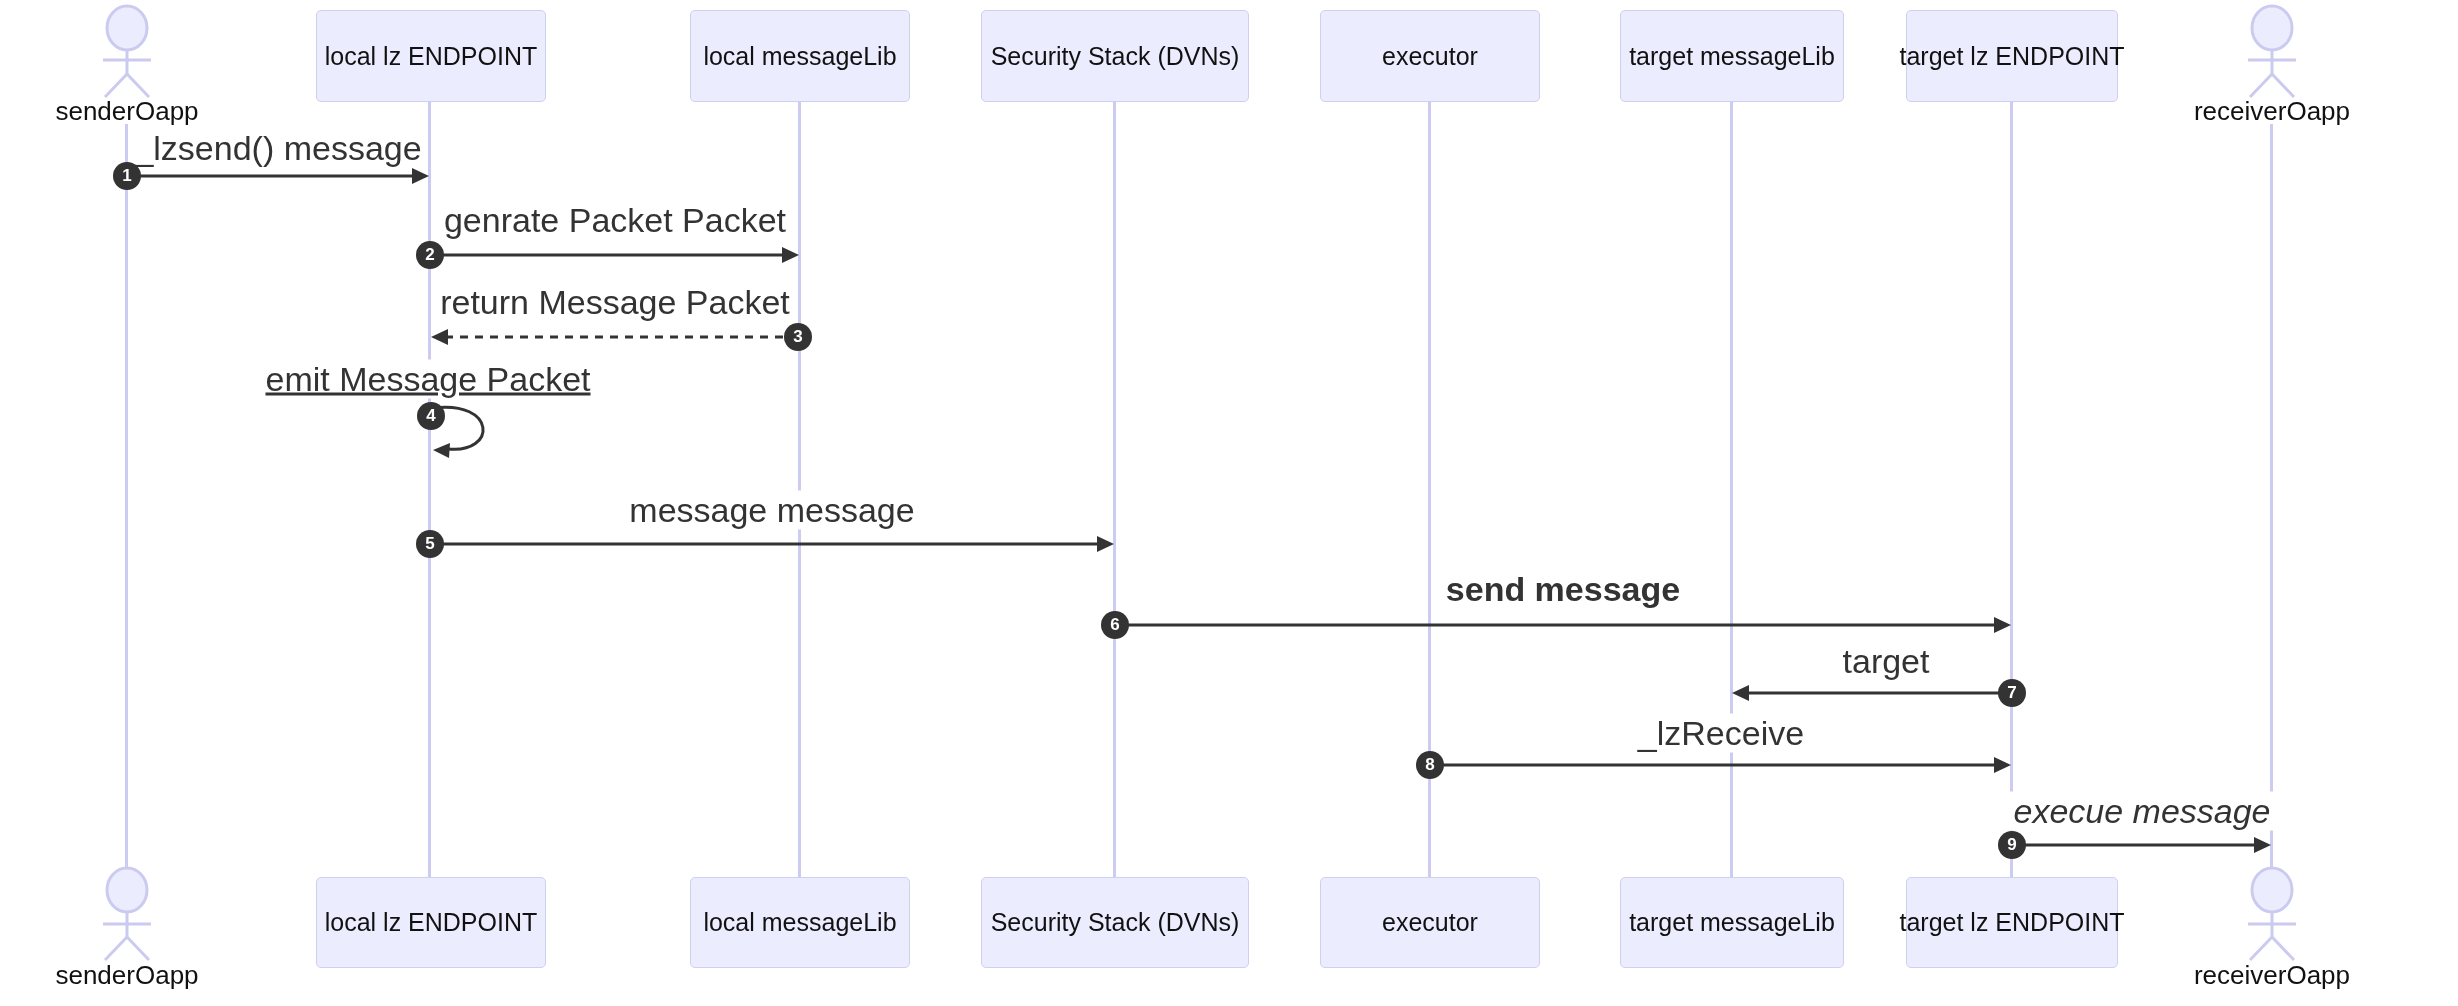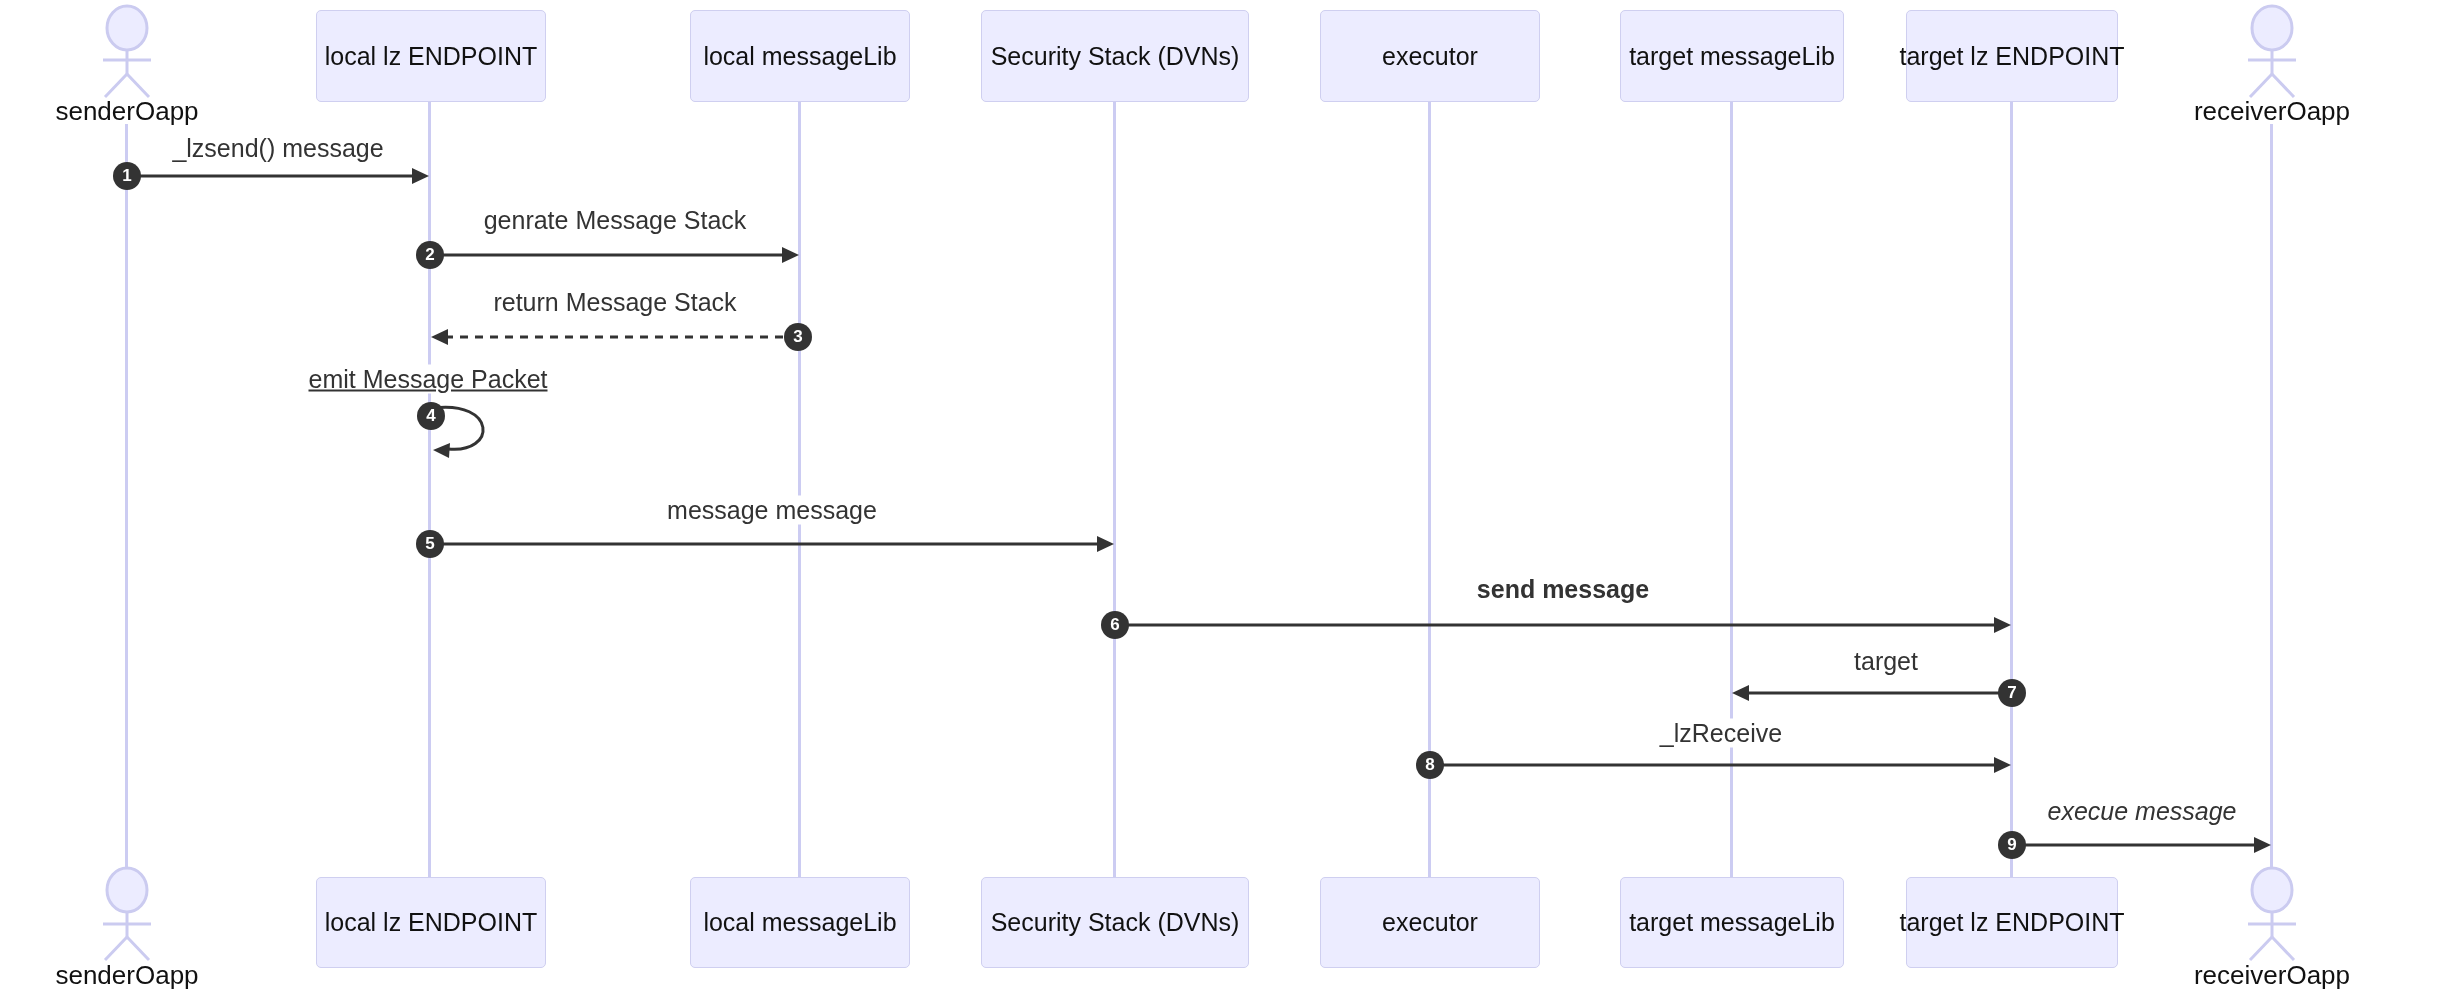--- a/index.html
+++ b/index.html
@@ -28,21 +28,21 @@
     border-radius:5px;
     display:flex;align-items:center;justify-content:center;
     font-size:25px;color:var(--boxText);white-space:nowrap;
   }
   .actor-label{
     position:absolute;z-index:3;transform:translate(-50%,-50%);
     font-size:26px;color:var(--boxText);white-space:nowrap;
   }
   .msg-label{
     position:absolute;z-index:4;transform:translate(-50%,-50%);
-    font-size:25px;color:var(--msgText);white-space:nowrap;
+    font-size:34px;color:var(--msgText);white-space:nowrap;
     background:var(--background);padding:0 4px;
   }
   .seq{
     position:absolute;z-index:5;transform:translate(-50%,-50%);
     width:28px;height:28px;border-radius:50%;
     background:var(--seqBg);color:var(--seqText);
     font-size:17px;font-weight:bold;
     display:flex;align-items:center;justify-content:center;
   }
   .msg-line{stroke:var(--arrow);stroke-width:3;fill:none;}
@@ -182,22 +182,22 @@
   <div class="pbox" style="left:1906px;top:877px;width:212px;height:91px;">
       <span>target lz ENDPOINT</span>
     </div>
 
   <div class="actor-label" style="left:127px;top:111px;">senderOapp</div>
   <div class="actor-label" style="left:2272px;top:111px;">receiverOapp</div>
   <div class="actor-label" style="left:127px;top:975px;">senderOapp</div>
   <div class="actor-label" style="left:2272px;top:975px;">receiverOapp</div>
 
   <div class="msg-label" style="left:278px;top:148px;">_lzsend() message</div>
-  <div class="msg-label" style="left:615px;top:220px;">genrate Message Stack</div>
-  <div class="msg-label" style="left:615px;top:302px;">return Message Stack</div>
+  <div class="msg-label" style="left:615px;top:220px;">genrate Packet Packet</div>
+  <div class="msg-label" style="left:615px;top:302px;">return Message Packet</div>
   <div class="msg-label" style="left:428px;top:379px;text-decoration:underline;">emit Message Packet</div>
   <div class="msg-label" style="left:772px;top:510px;">message message</div>
   <div class="msg-label" style="left:1563px;top:589px;font-weight:bold;">send message</div>
   <div class="msg-label" style="left:1886px;top:661px;">target</div>
   <div class="msg-label" style="left:1721px;top:733px;">_lzReceive</div>
   <div class="msg-label" style="left:2142px;top:811px;font-style:italic;">execue message</div>
 
   <div class="seq" style="left:127px;top:176px;">1</div>
   <div class="seq" style="left:430px;top:255px;">2</div>
   <div class="seq" style="left:798px;top:337px;">3</div>

